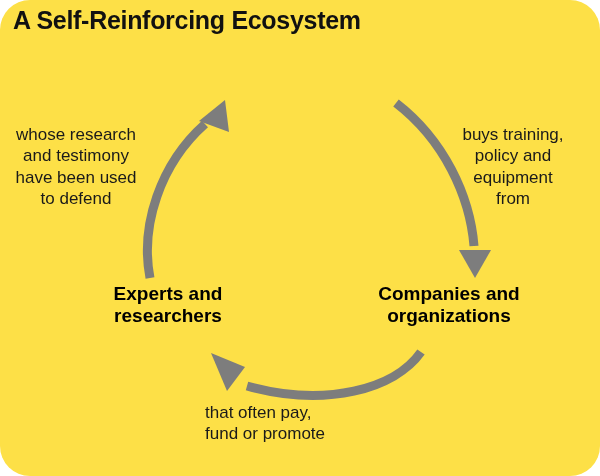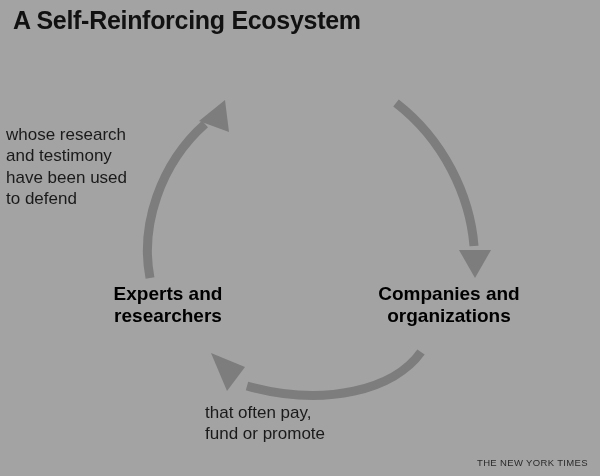--- a/index.html
+++ b/index.html
@@ -12,21 +12,22 @@
     height: 476px;
     position: relative;
     overflow: hidden;
     font-family: "Liberation Sans", sans-serif;
     color: #1a1a1a;
     -webkit-font-smoothing: antialiased;
   }
   #page {
     position: absolute;
     inset: 0;
-    background: #a3a3a3;
+    background: #fde047;
+    border-radius: 30px;
   }
   .title {
     position: absolute;
     left: 13px;
     top: 6px;
     font-size: 25px;
     font-weight: bold;
     letter-spacing: -0.3px;
     color: #111111;
     white-space: nowrap;
@@ -70,24 +71,24 @@
     width: 226px;
   }
   .edge-label {
     position: absolute;
     font-size: 17px;
     line-height: 1.26;
     color: #1a1a1a;
     white-space: pre-line;
   }
   .label-left {
-    left: 6px;
+    left: 0;
     top: 68px;
     width: 152px;
-    text-align: left;
+    text-align: center;
   }
   .label-right {
     left: 440px;
     top: 68px;
     width: 146px;
     text-align: center;
   }
   .label-bottom {
     left: 205px;
     top: 346px;
@@ -133,20 +134,23 @@
 
     <div class="node node-experts">Experts and
 researchers</div>
     <div class="node node-companies">Companies and
 organizations</div>
 
     <div class="edge-label label-left">whose research
 and testimony
 have been used
 to defend</div>
+    <div class="edge-label label-right">buys training,
+policy and
+equipment
+from</div>
     <div class="edge-label label-bottom">that often pay,
 fund or promote</div>
 
   </div>
 
-  <div class="credit">THE NEW YORK TIMES</div>
 
 </div>
 
 </body></html>

